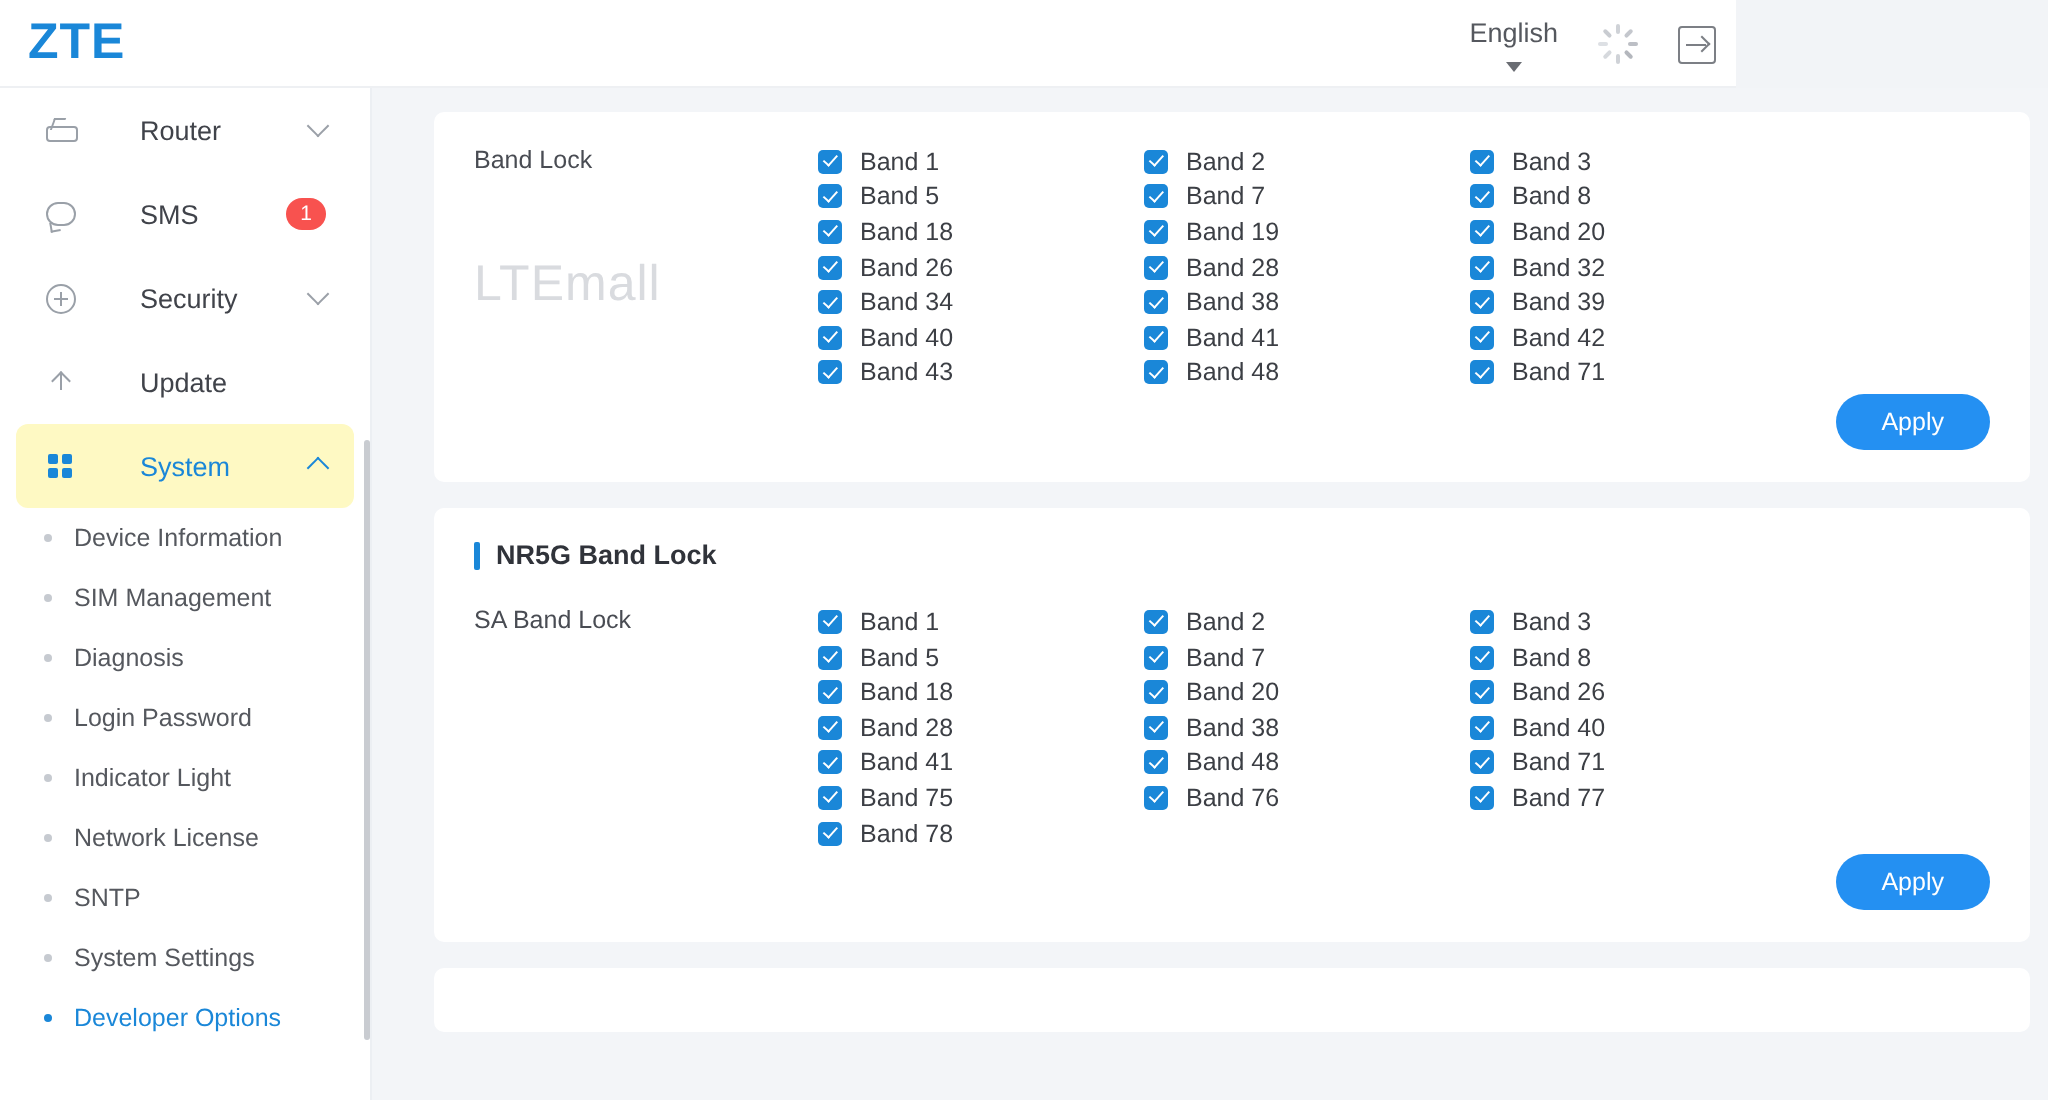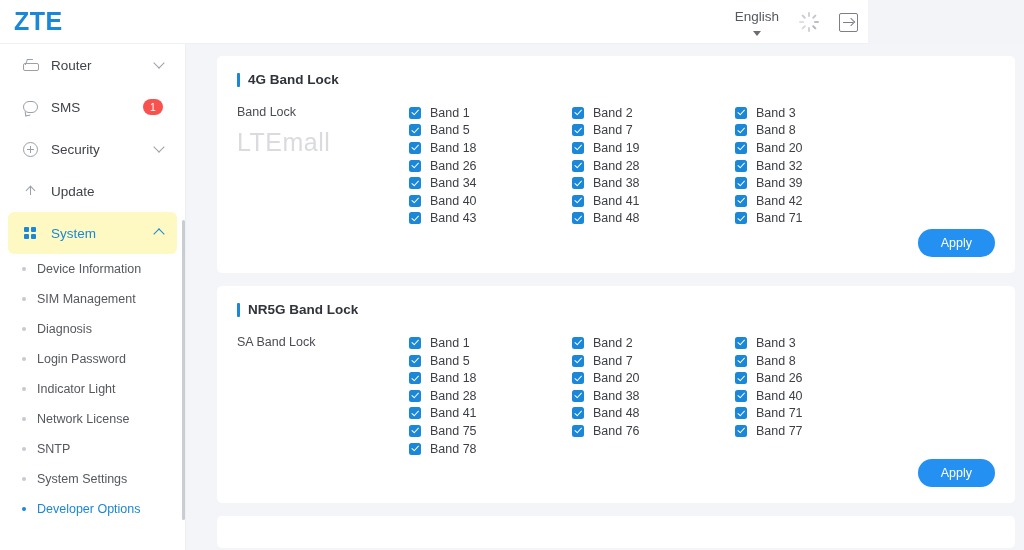--- a/index.html
+++ b/index.html
@@ -77,21 +77,21 @@
     padding: 0 14px 0 14px;
     margin: 0 8px; border-radius: 6px;
     cursor: pointer; position: relative;
   }
   .nav-top.active { background: #fef9c3; }
   .nav-top .nav-ico {
     width: 18px; height: 18px; margin-right: 11px; flex: 0 0 18px;
     position: relative;
   }
   .nav-top .nav-label {
-    font-size: 13.5px; color: #40434a; flex: 1 1 auto;
+    font-size: 13.5px; color: #40434a; flex: 1 1 auto; margin-left: 19px;
   }
   .nav-top.active .nav-label { color: #1a87d8; }
   .chev {
     width: 8px; height: 8px;
     border-right: 1.4px solid #9ba0a8; border-bottom: 1.4px solid #9ba0a8;
     transform: rotate(45deg); margin-top: -4px; flex: 0 0 8px;
   }
   .chev.up { transform: rotate(-135deg); margin-top: 2px; border-color: #1a87d8; }
   .badge {
     background: #f8524f; color: #fff; font-size: 10.5px;
@@ -341,24 +341,20 @@
             <span class="sub-label">Developer Options</span>
           </div>
         </div>
       </div>
   </div>
   <div id="sb-scroll"></div>
 
   <div id="content">
     <div id="cards-host">
         <div class="card">
-          <div class="card-title">
-            <span class="title-bar"></span>
-            <span>4G Band Lock</span>
-          </div>
           <div class="row">
             <div class="row-label">Band Lock</div>
             <div class="band-cols">
               <div class="band-col">
                 <label class="band-item">
                   <span class="cbx"></span>
                   <span class="band-text">Band 1</span>
                 </label>
                 <label class="band-item">
                   <span class="cbx"></span>

